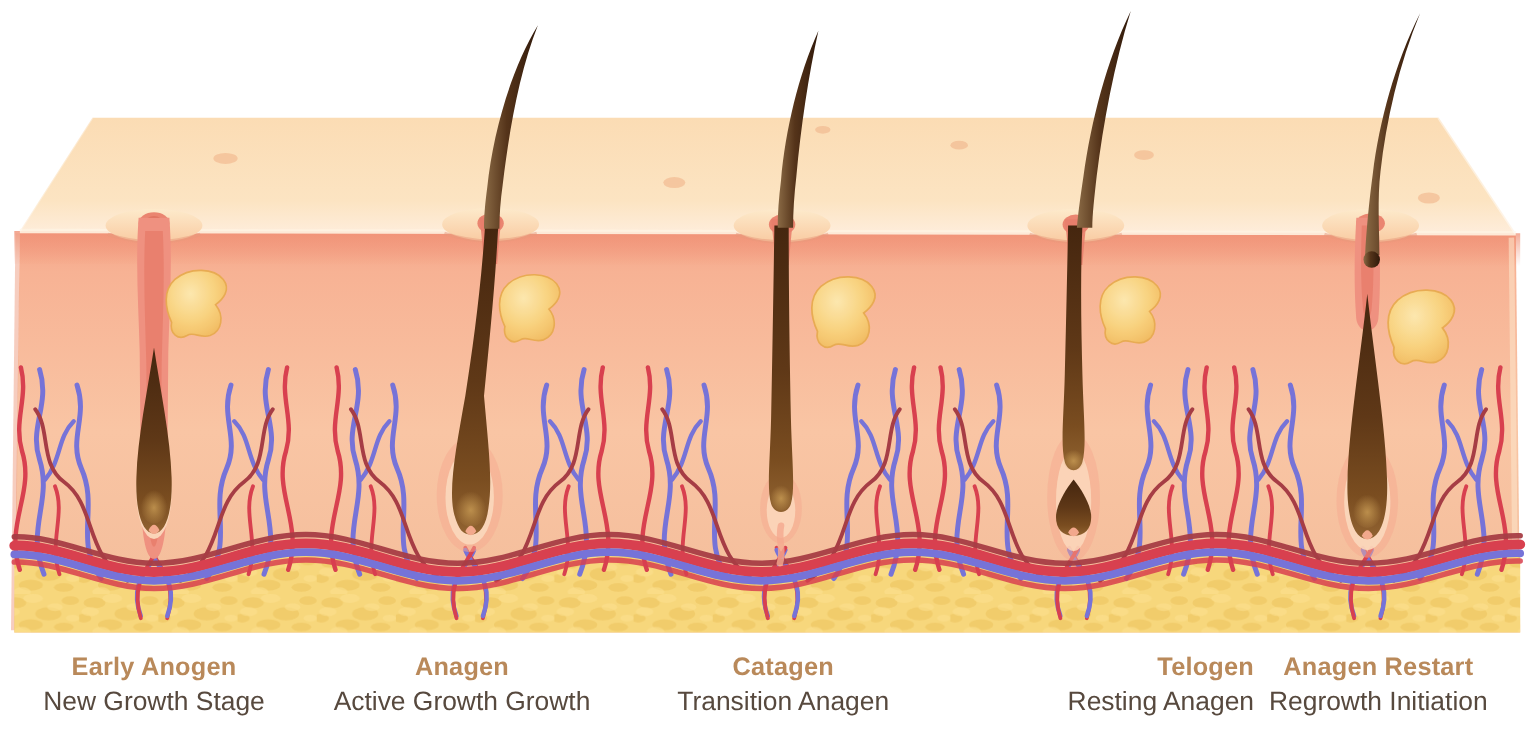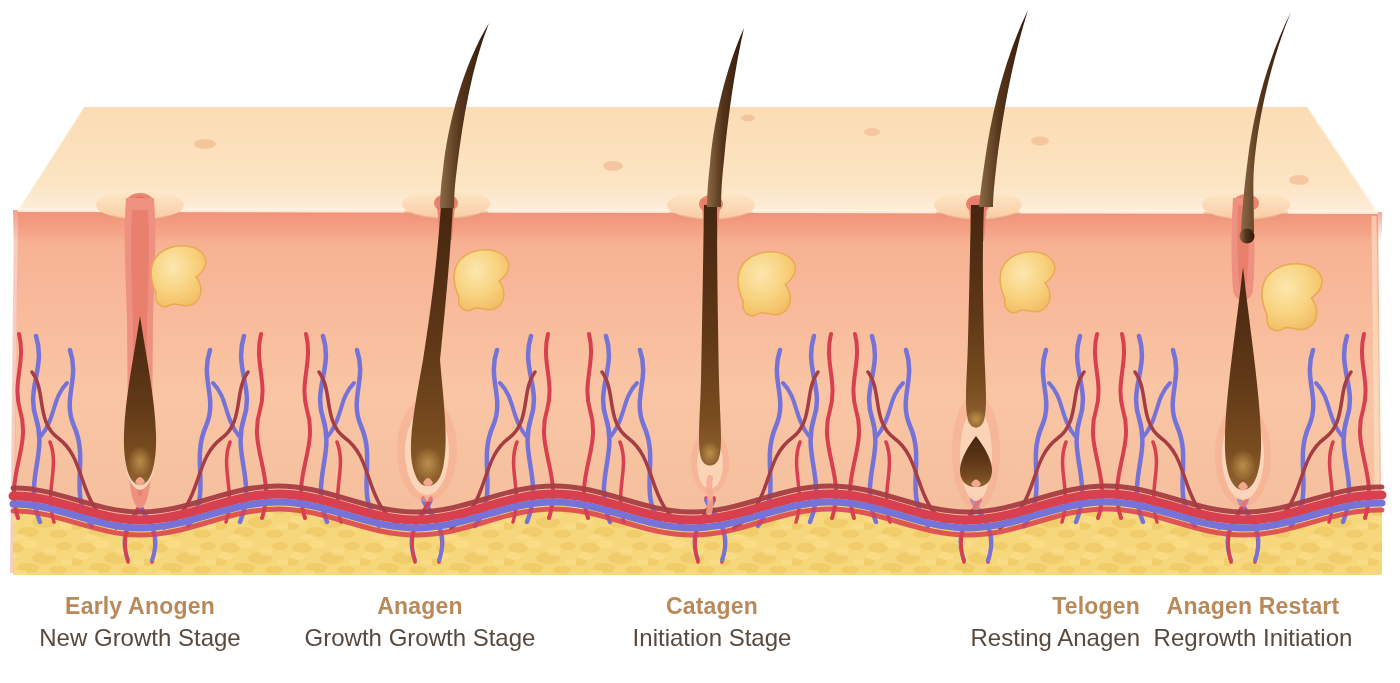--- a/index.html
+++ b/index.html
@@ -221,25 +221,25 @@
   </g>
 </svg>
 
 <div class="labels">
   <div class="stage-label" style="left:-20px;">
     <div class="stage-name">Early Anogen</div>
     <div class="stage-desc">New Growth Stage</div>
   </div>
   <div class="stage-label" style="left:260px;">
     <div class="stage-name">Anagen</div>
-    <div class="stage-desc">Growth Growth Stage</div>
+    <div class="stage-desc">Active Growth Growth</div>
   </div>
   <div class="stage-label" style="left:552px;">
     <div class="stage-name">Catagen</div>
-    <div class="stage-desc">Initiation Stage</div>
+    <div class="stage-desc">Transition Anagen</div>
   </div>
   <div class="stage-label" style="left:820px;text-align:right;">
     <div class="stage-name">Telogen</div>
     <div class="stage-desc">Resting Anagen</div>
   </div>
   <div class="stage-label" style="left:1093px;">
     <div class="stage-name">Anagen Restart</div>
     <div class="stage-desc">Regrowth Initiation</div>
   </div>
 </div>

